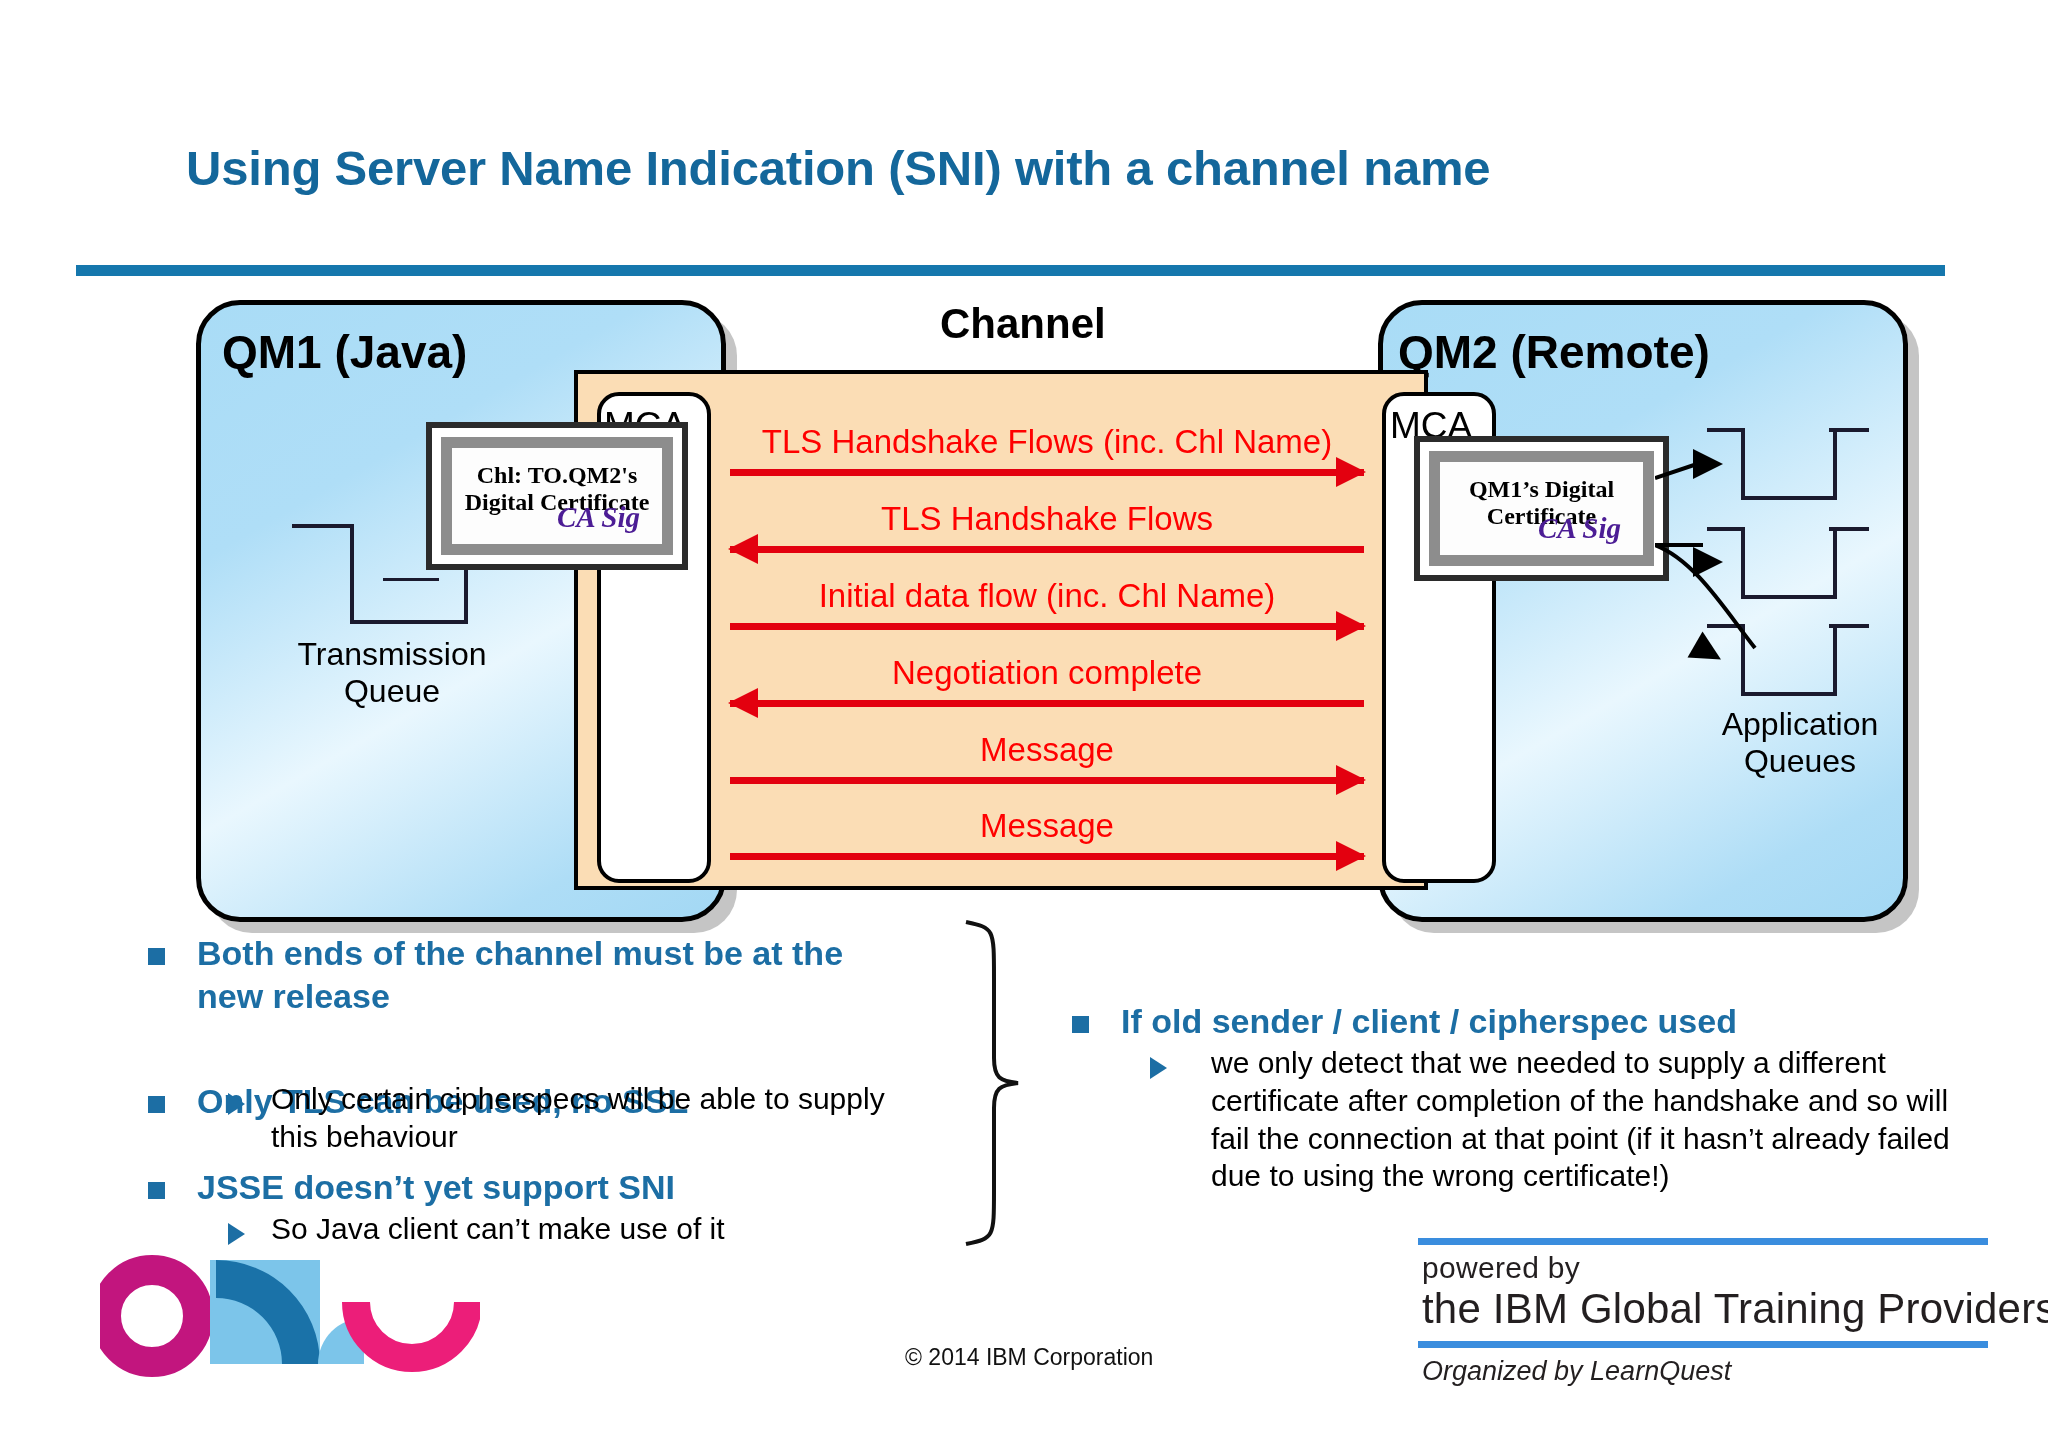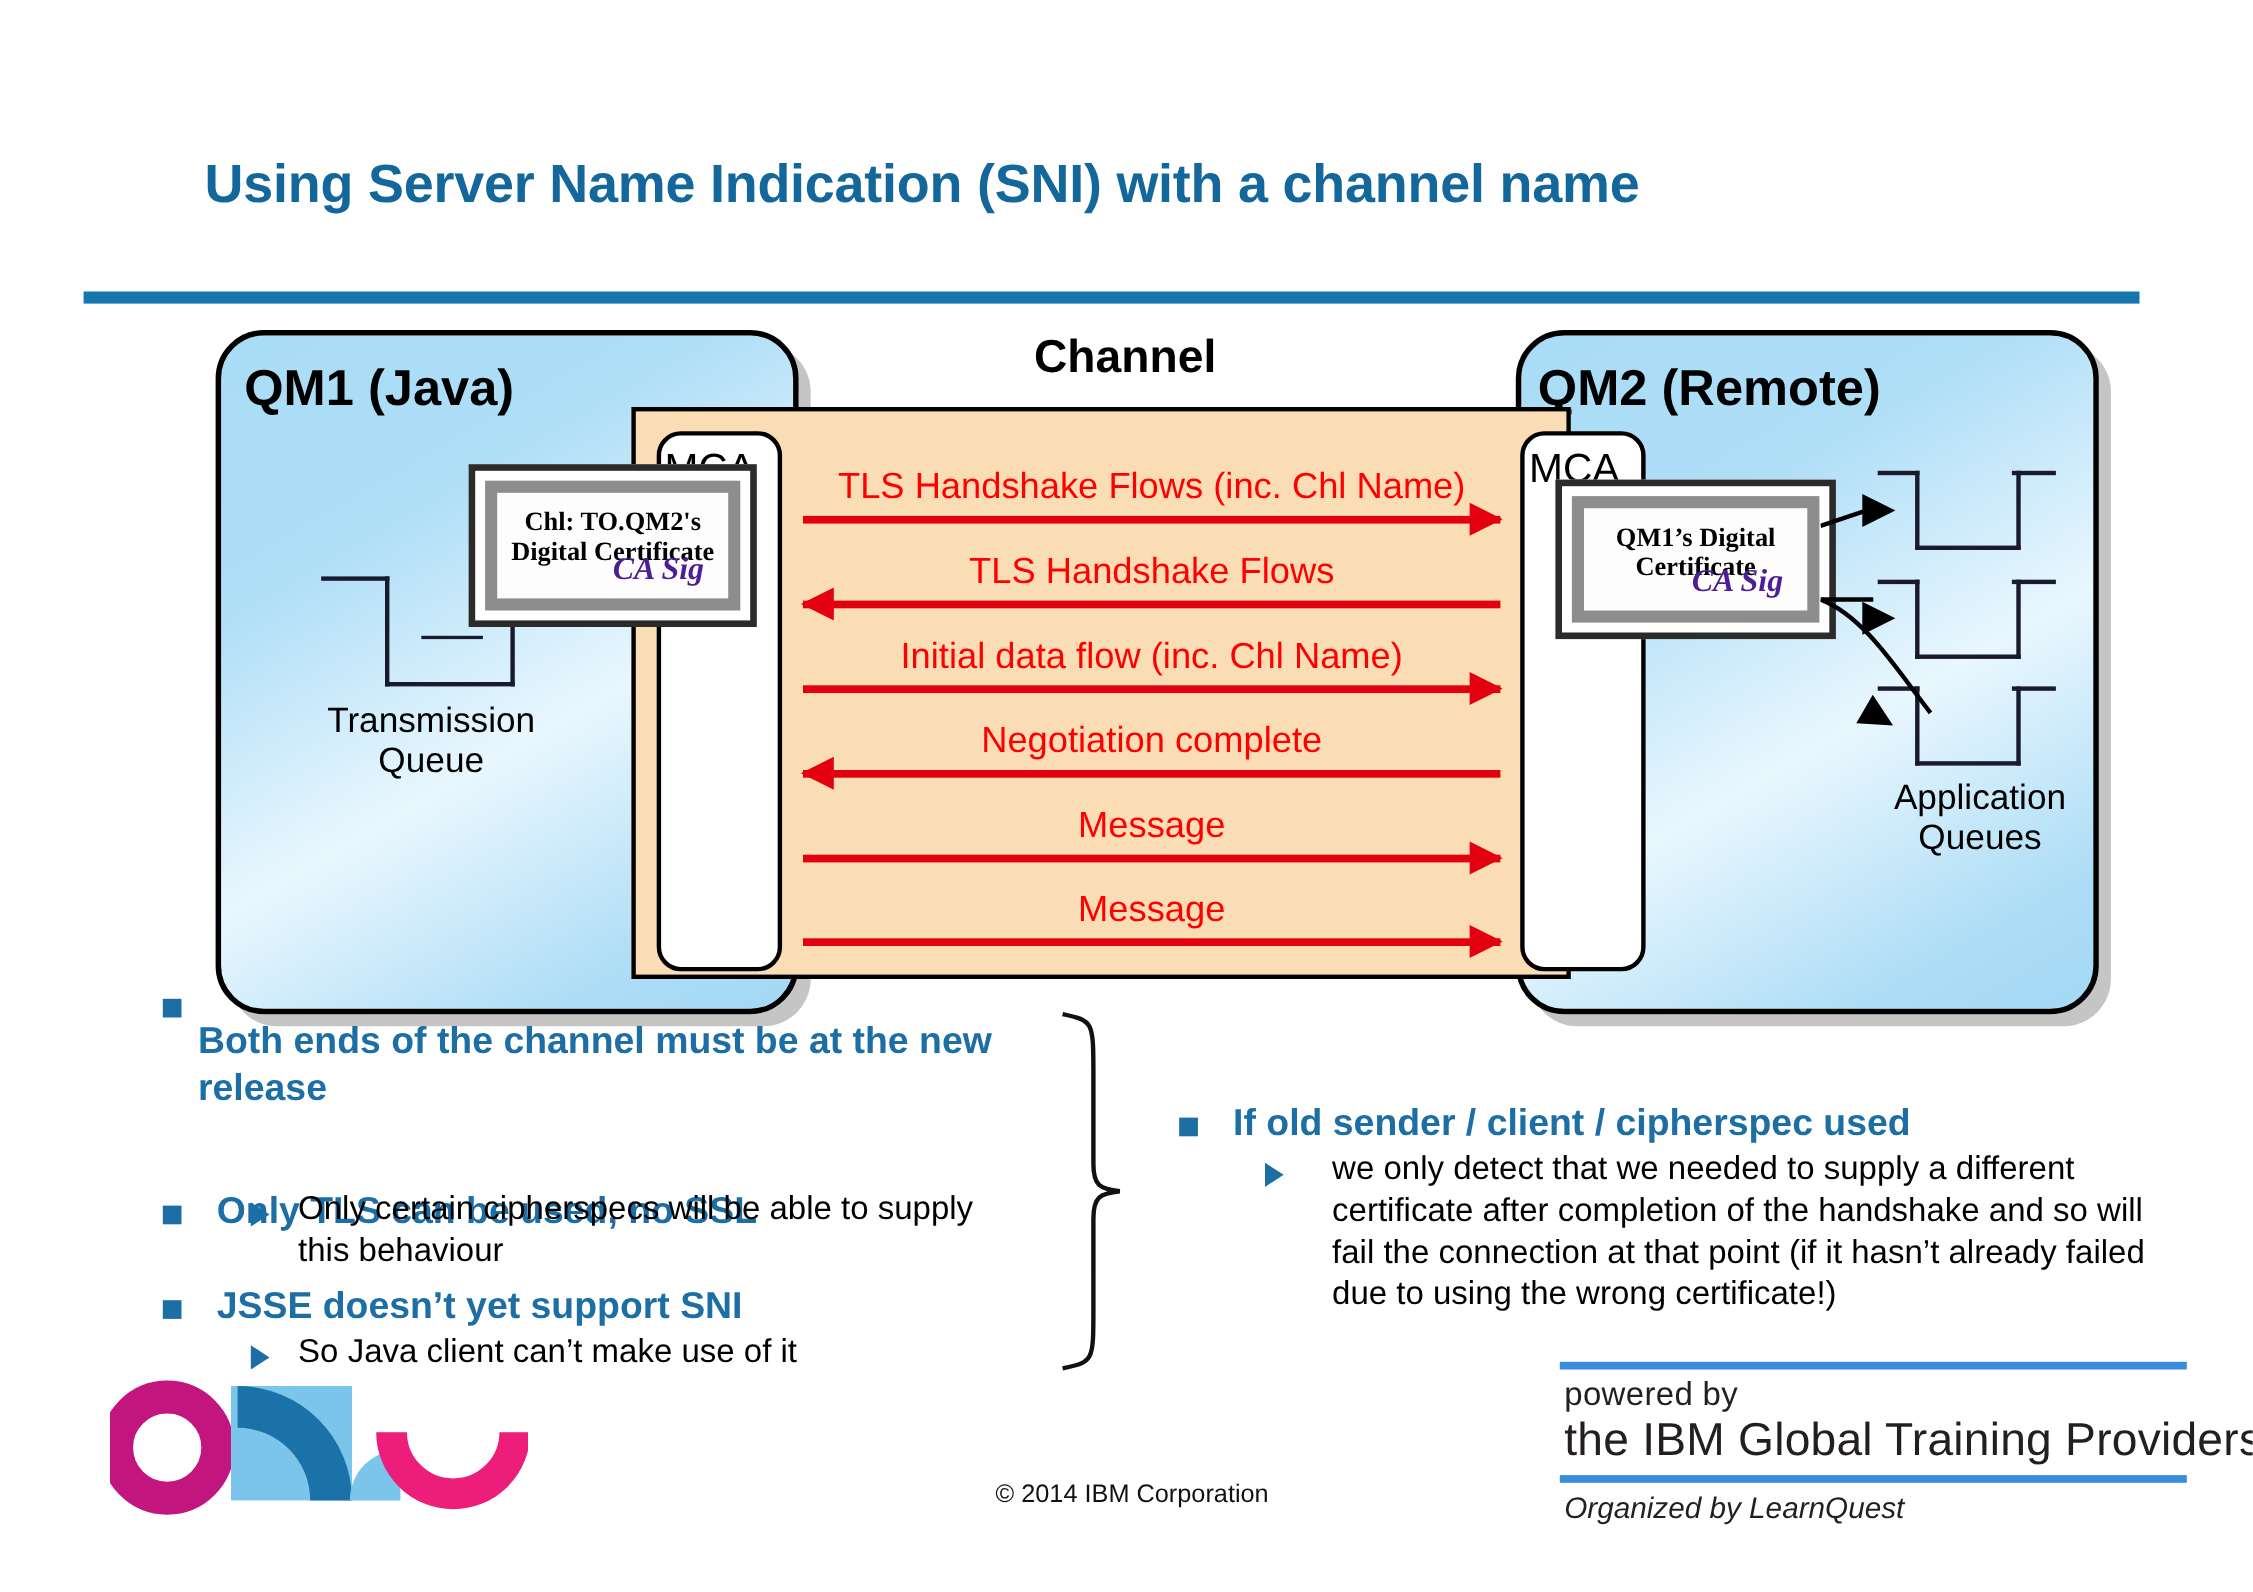--- a/index.html
+++ b/index.html
@@ -353,21 +353,21 @@
   </svg>
   <div class="black-arrow" style="left:1693px; top:449px;"></div>
   <div class="black-arrow" style="left:1693px; top:547px;"></div>
   <div class="black-arrow" style="left:1693px; top:637px; transform:rotate(30deg);"></div>
 
   <div class="queue-label" style="left:1645px; top:706px; width:310px;">
     <div>Application</div>
     <div>Queues</div>
   </div>
 
-  <div class="bullet-row" style="left:148px; top:892px; width:760px;flex-direction:column;">
+  <div class="bullet-row" style="left:148px; top:932px; width:760px;">
     <div class="sq-bullet"></div>
     <div class="l1-text">Both ends of the channel must be at the new release</div>
   </div>
 
   <div class="bullet-row" style="left:148px; top:1080px; width:760px;">
     <div class="sq-bullet"></div>
     <div class="l1-text">Only TLS can be used, no SSL</div>
   </div>
   <div class="bullet-row" style="left:228px; top:1080px; width:690px;">
     <div class="tri-bullet"></div>

